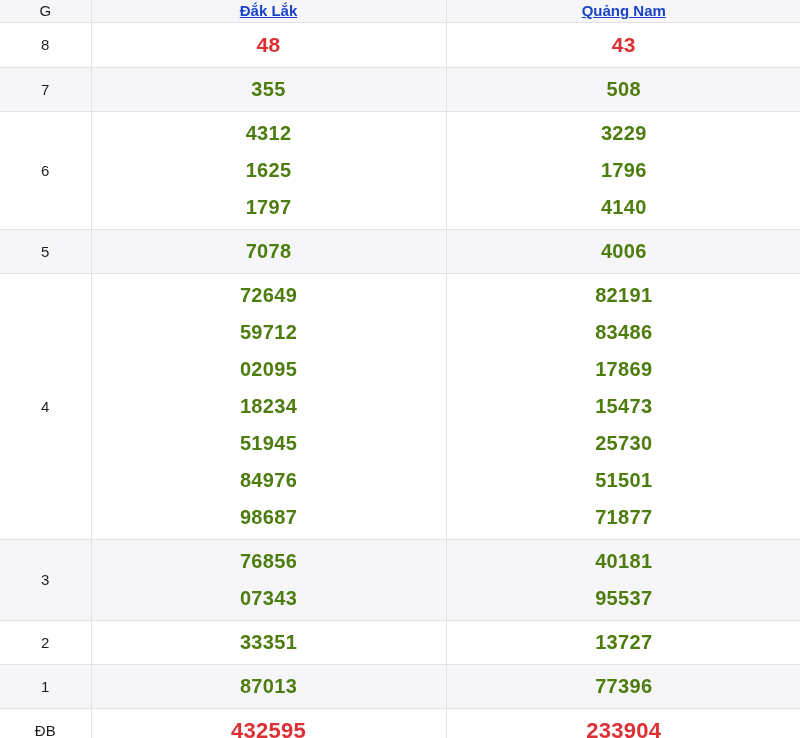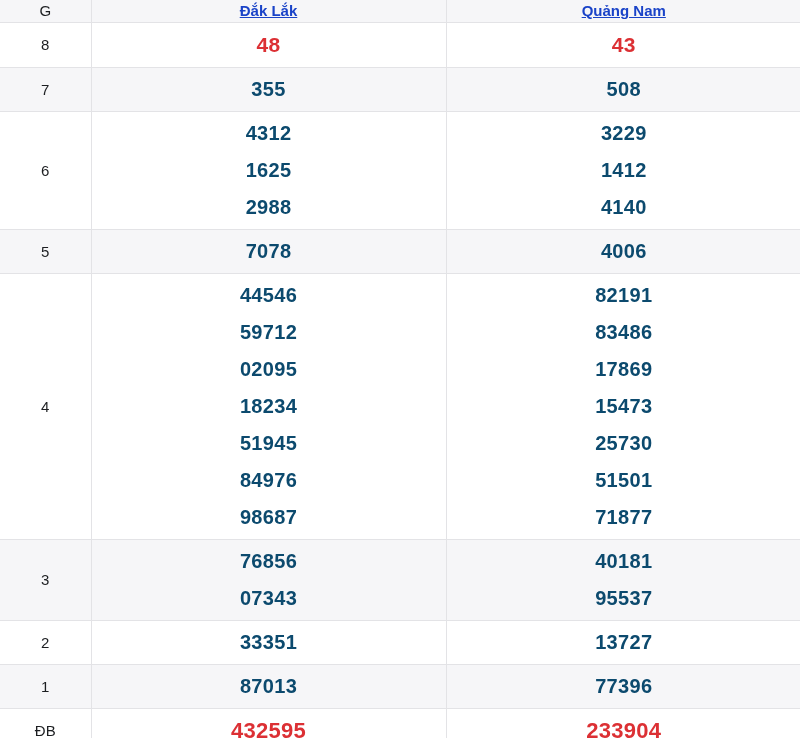--- a/index.html
+++ b/index.html
@@ -56,21 +56,21 @@
   td.prize-label {
     font-size: 15px;
     font-weight: 400;
     color: var(--ink);
   }
   td.result-cell { padding: 3px 0; }
   .num {
     font-weight: 700;
     font-size: 20px;
     line-height: 37px;
-    color: #0c4a6e;
+    color: #4d7c0f;
     letter-spacing: 0.3px;
   }
   tr.red .num {
     color: var(--red);
     font-size: 21px;
     line-height: 38px;
   }
   tr.red-large .num {
     color: var(--red);
     font-size: 22px;
@@ -114,41 +114,41 @@
         </td>
         <td class="result-cell result-cell-b">
           <div class="num">508</div>
         </td>
       </tr>
       <tr>
         <td class="prize-label">6</td>
         <td class="result-cell result-cell-a">
           <div class="num">4312</div>
           <div class="num">1625</div>
-          <div class="num">2988</div>
+          <div class="num">1797</div>
         </td>
         <td class="result-cell result-cell-b">
           <div class="num">3229</div>
-          <div class="num">1412</div>
+          <div class="num">1796</div>
           <div class="num">4140</div>
         </td>
       </tr>
       <tr>
         <td class="prize-label">5</td>
         <td class="result-cell result-cell-a">
           <div class="num">7078</div>
         </td>
         <td class="result-cell result-cell-b">
           <div class="num">4006</div>
         </td>
       </tr>
       <tr>
         <td class="prize-label">4</td>
         <td class="result-cell result-cell-a">
-          <div class="num">44546</div>
+          <div class="num">72649</div>
           <div class="num">59712</div>
           <div class="num">02095</div>
           <div class="num">18234</div>
           <div class="num">51945</div>
           <div class="num">84976</div>
           <div class="num">98687</div>
         </td>
         <td class="result-cell result-cell-b">
           <div class="num">82191</div>
           <div class="num">83486</div>

